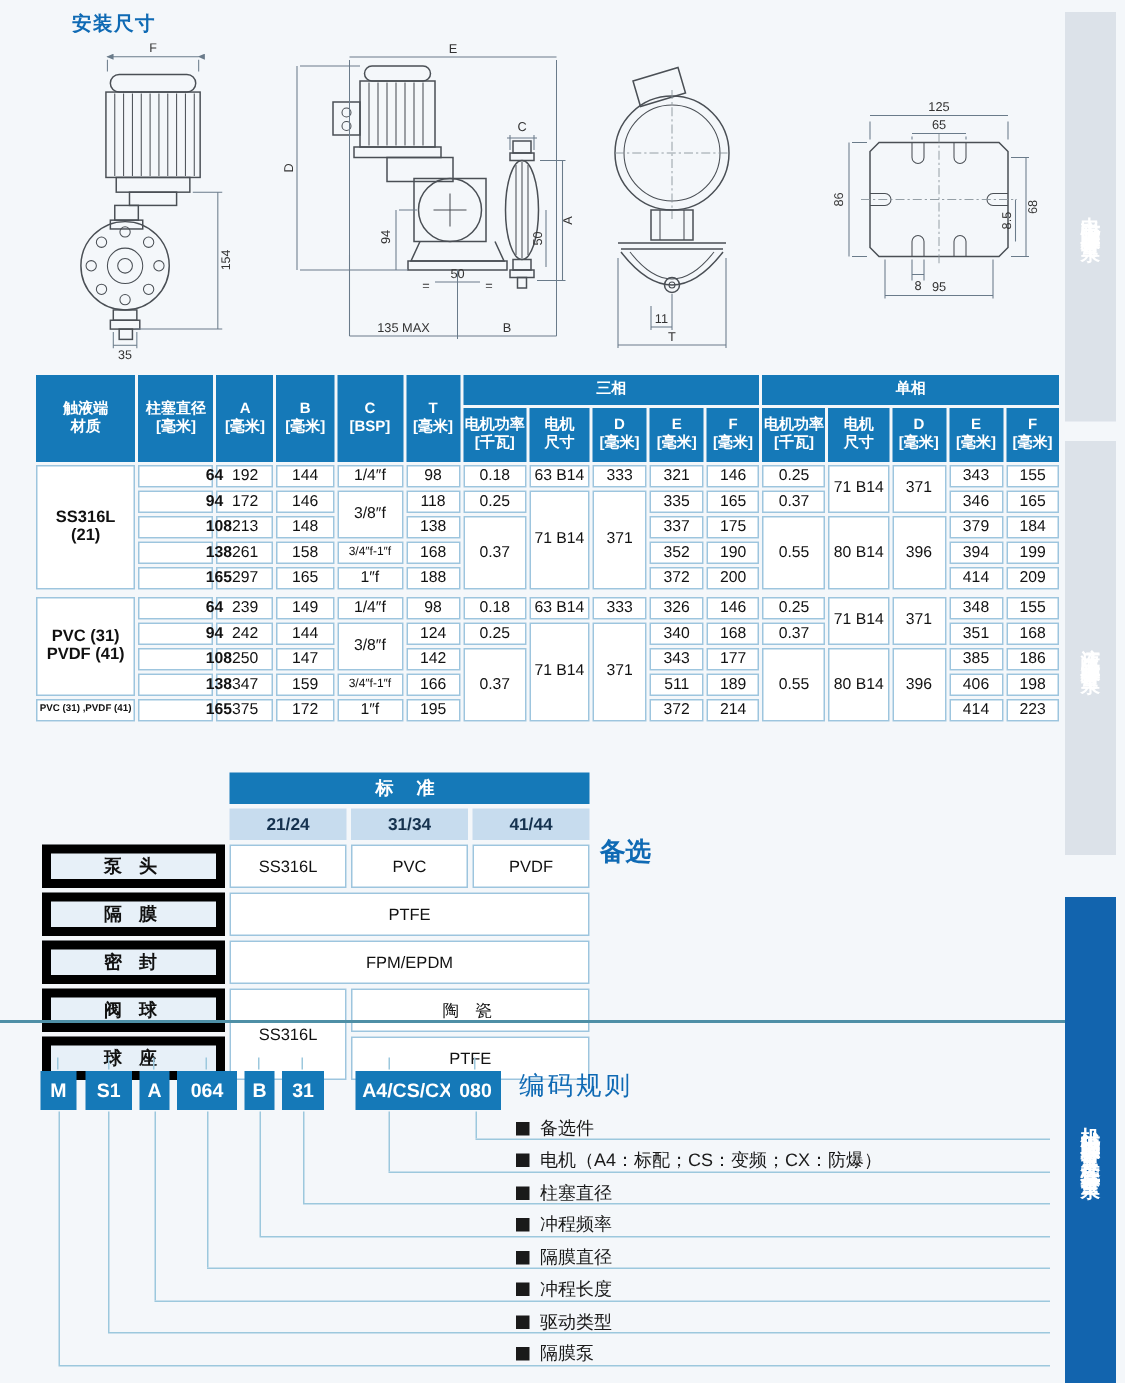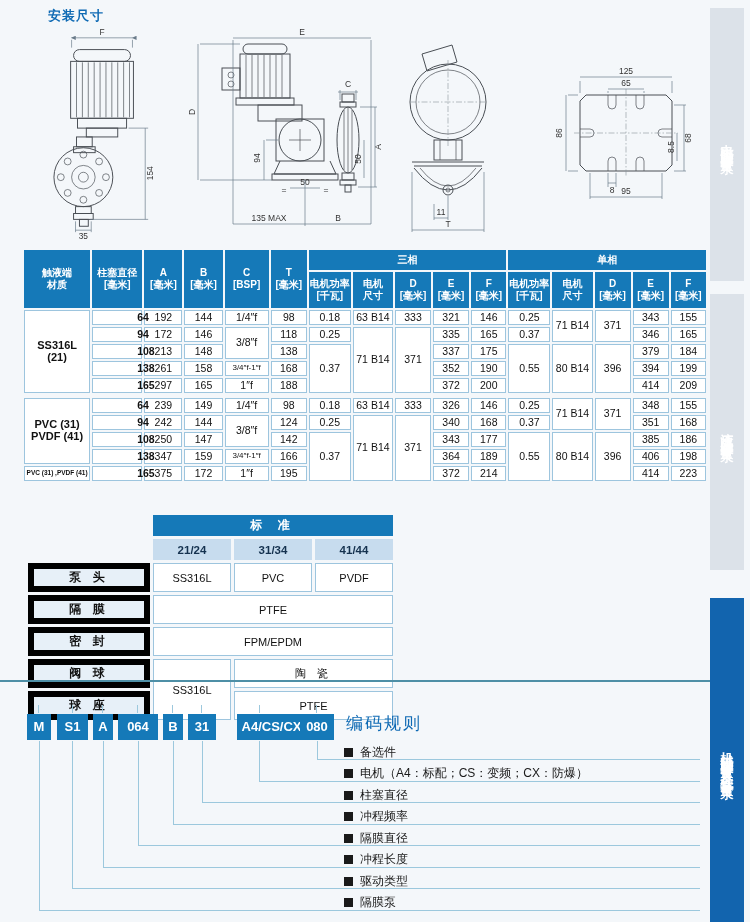--- a/index.html
+++ b/index.html
@@ -428,21 +428,21 @@
         <td rowspan="3">396</td>
         <td>385</td>
         <td>186</td>
       </tr>
       <tr>
         <td class="dia">138</td>
         <td>347</td>
         <td>159</td>
         <td style="font-size:8px">3/4″f-1″f</td>
         <td>166</td>
-        <td>364</td>
+        <td>511</td>
         <td>189</td>
         <td>406</td>
         <td>198</td>
       </tr>
       <tr>
         <td class="smallmat">PVC (31) ,PVDF (41)</td>
         <td class="dia">165</td>
         <td>375</td>
         <td>172</td>
         <td>1″f</td>
@@ -496,20 +496,21 @@
       </tr>
       <tr>
         <td class="rowlab">球 座</td>
         <td class="val" colspan="2">PTFE</td>
       </tr>
     </tbody>
       </table>
   </div>
 
   <div class="options">
+    <div class="options-title">备选</div>
   </div>
 
   <div class="divider"></div>
 
   <div>
     <div class="code-tick" style="left:38px"></div>
     <div class="code-tick" style="left:72px"></div>
     <div class="code-tick" style="left:102px"></div>
     <div class="code-tick" style="left:137px"></div>
     <div class="code-tick" style="left:172px"></div>

